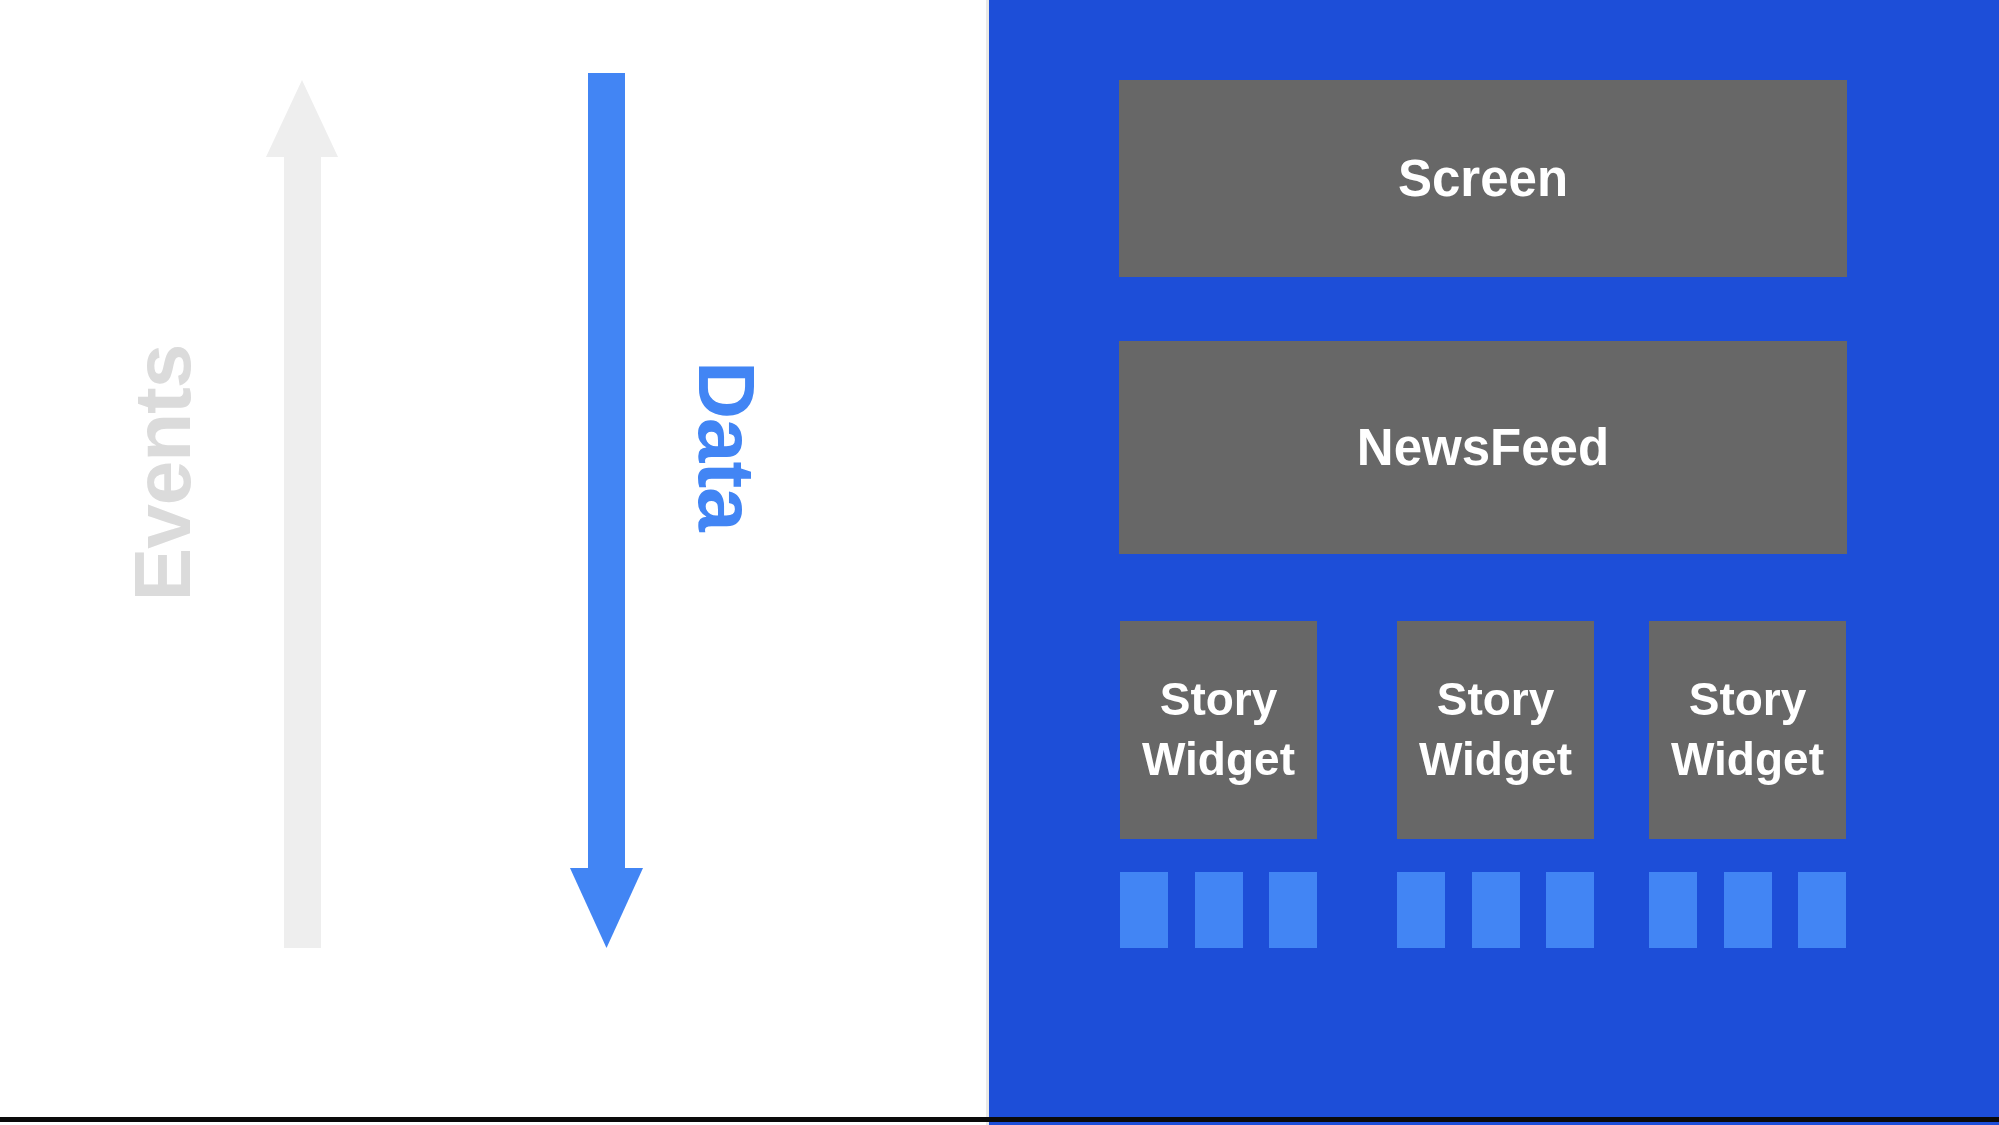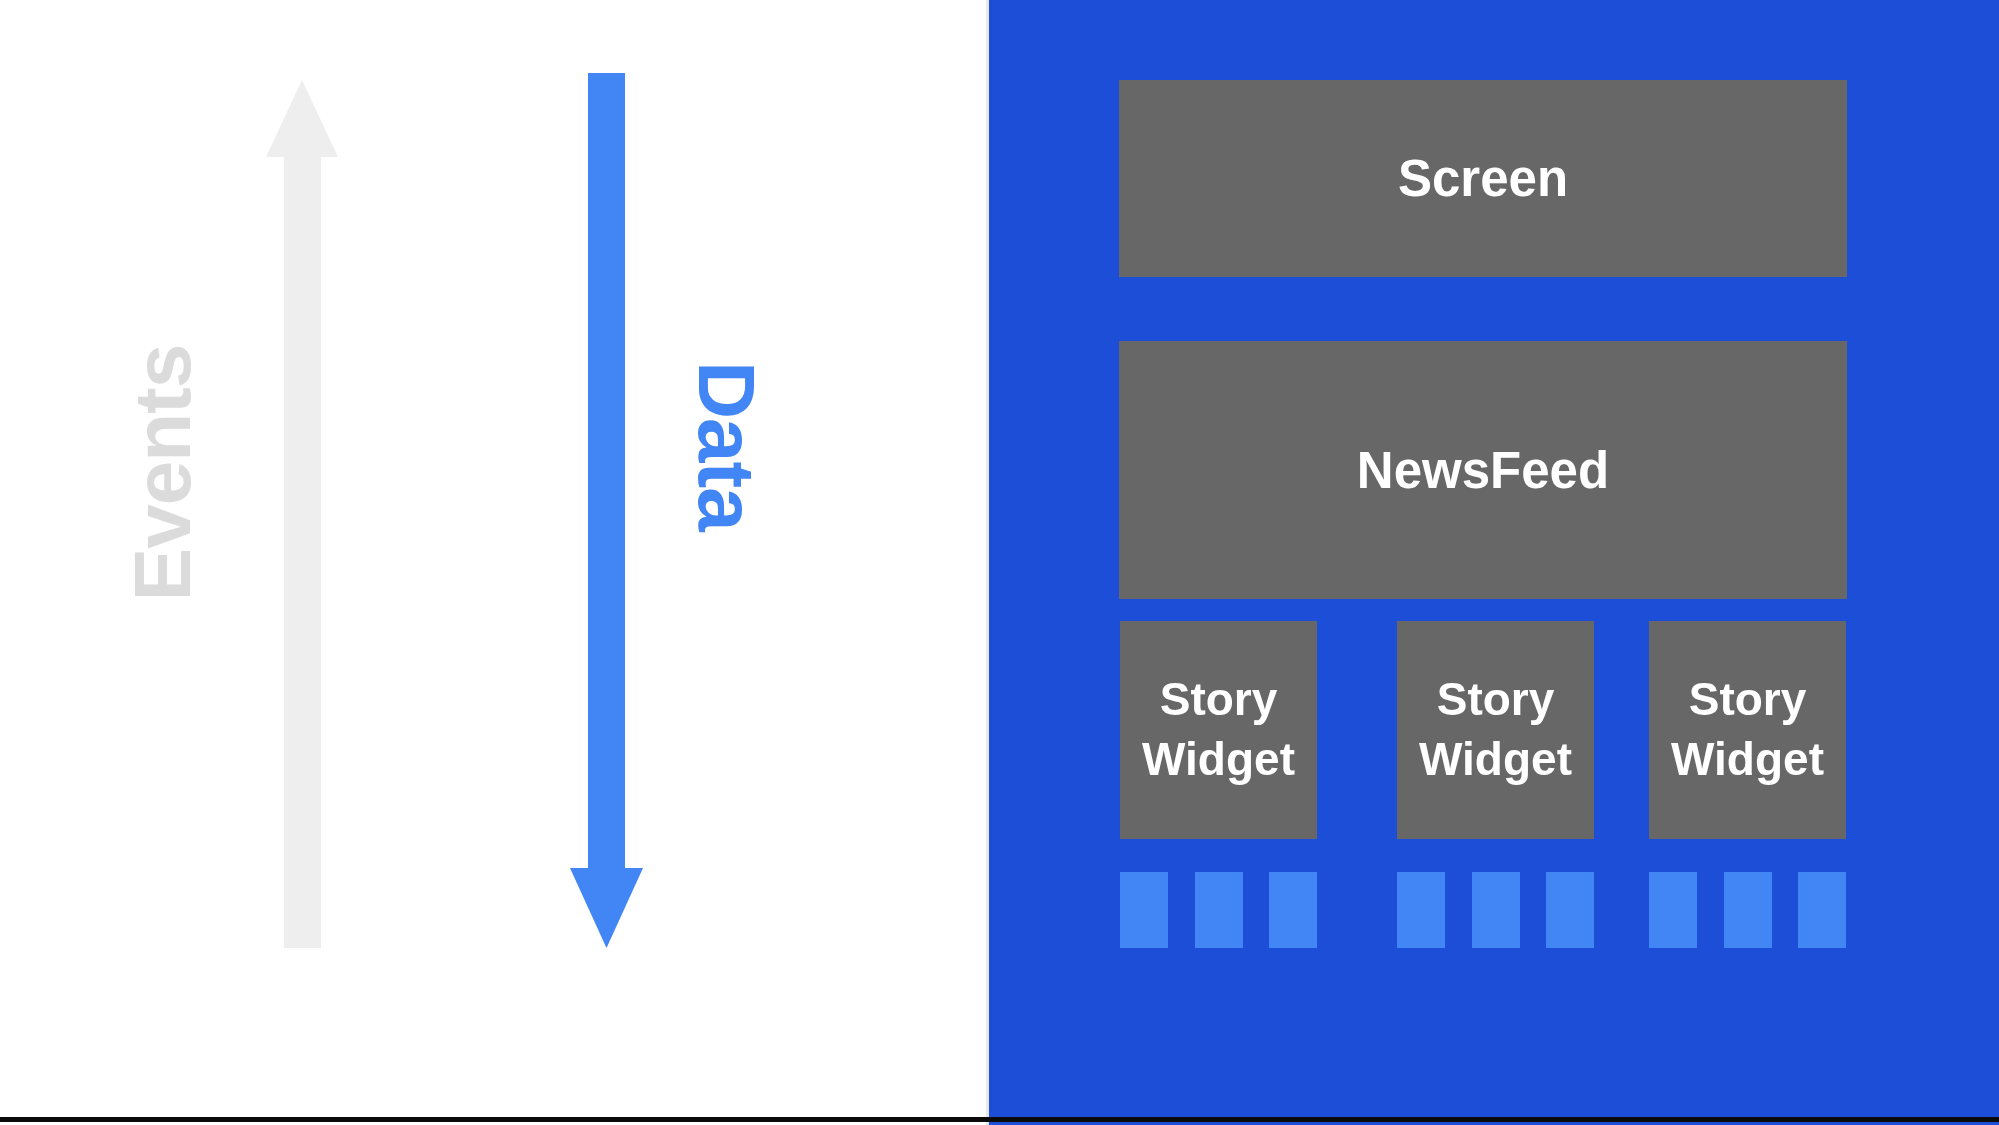--- a/index.html
+++ b/index.html
@@ -77,21 +77,21 @@
     text-align: center;
     font-weight: bold;
   }
   .screen-box {
     left: 130px; top: 80px;
     width: 728px; height: 197px;
     font-size: 51px;
   }
   .newsfeed-box {
     left: 130px; top: 341px;
-    width: 728px; height: 258px;
+    width: 728px; height: 213px;
     font-size: 51px;
   }
   .story-box {
     top: 621px;
     width: 197px; height: 218px;
     font-size: 46px;
     line-height: 1.3;
     padding: 0 24px;
     box-sizing: border-box;
   }

